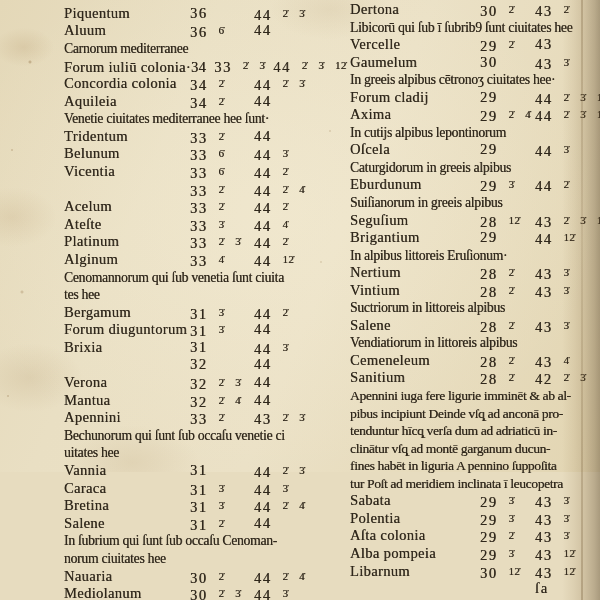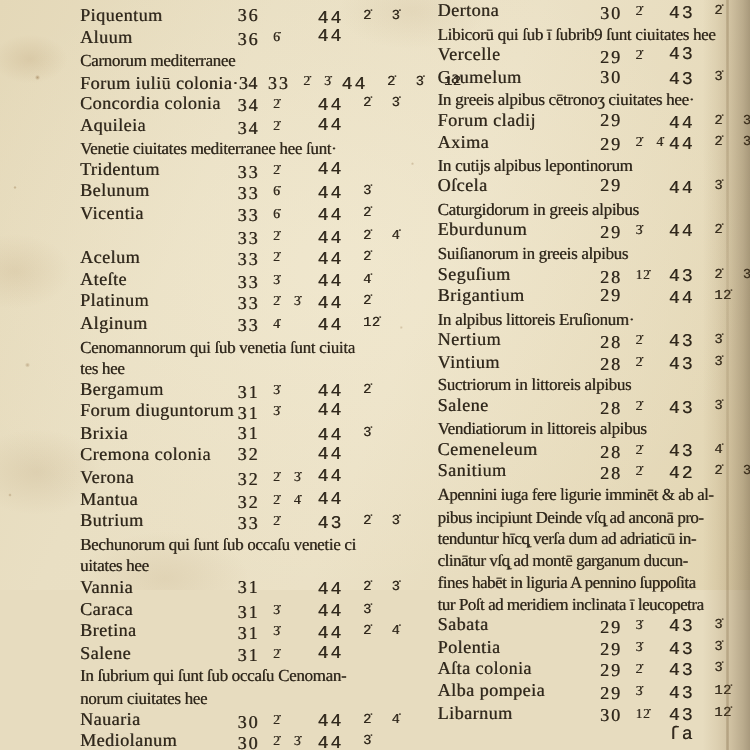--- a/index.html
+++ b/index.html
@@ -53,21 +53,21 @@
     height:17.6px; line-height:17.6px;
     font-size:14.5px; letter-spacing:.35px;
   }
   .col-right .row{ height:17.55px; line-height:17.55px; }
   .row.header{ font-size:13.6px; letter-spacing:-.25px; }
   .row.para  { font-size:13.5px; letter-spacing:-.35px; }
   .row .lon, .row .lat{
     position:absolute; top:0; letter-spacing:1.6px; word-spacing:3px; font-size:14.5px;
   }
   .row .lon{ left:126px; }
-  .row .lat{ left:190px;font-family:Liberation Mono, monospace; }
+  .row .lat{ left:190px; }
   .col-right .row .lon{ left:130px; }
   .col-right .row .lat{ left:185px; }
   .row.tight .lon, .row.tight .lat{ position:static; margin-left:8px; }
   .fr{ font-size:11px; vertical-align:3px; letter-spacing:.4px; margin-left:2.5px; }
 </style>
 </head>
 <body>
 
 <div class="page">
   <div class="col col-left">
@@ -85,24 +85,24 @@
       <div class="row place"><span class="lon">33 <span class="fr">2̇</span></span><span class="lat">44 <span class="fr">2̇</span> <span class="fr">4̇</span></span></div>
       <div class="row place"><span class="name">Acelum</span><span class="lon">33 <span class="fr">2̇</span></span><span class="lat">44 <span class="fr">2̇</span></span></div>
       <div class="row place"><span class="name">Ateſte</span><span class="lon">33 <span class="fr">3̇</span></span><span class="lat">44 <span class="fr">4̇</span></span></div>
       <div class="row place"><span class="name">Platinum</span><span class="lon">33 <span class="fr">2̇</span> <span class="fr">3̇</span></span><span class="lat">44 <span class="fr">2̇</span></span></div>
       <div class="row place"><span class="name">Alginum</span><span class="lon">33 <span class="fr">4̇</span></span><span class="lat">44 <span class="fr">12̇</span></span></div>
       <div class="row header">Cenomannorum qui ſub venetia ſunt ciuita</div>
       <div class="row header">tes hee</div>
       <div class="row place"><span class="name">Bergamum</span><span class="lon">31 <span class="fr">3̇</span></span><span class="lat">44 <span class="fr">2̇</span></span></div>
       <div class="row place"><span class="name">Forum diuguntorum</span><span class="lon">31 <span class="fr">3̇</span></span><span class="lat">44</span></div>
       <div class="row place"><span class="name">Brixia</span><span class="lon">31</span><span class="lat">44 <span class="fr">3̇</span></span></div>
-      <div class="row place"><span class="name">Cremona colonia</span><span class="lon">32</span><span class="lat">44</span></div>
+      <div class="row place"><span class="lon">32</span><span class="lat">44</span></div>
       <div class="row place"><span class="name">Verona</span><span class="lon">32 <span class="fr">2̇</span> <span class="fr">3̇</span></span><span class="lat">44</span></div>
       <div class="row place"><span class="name">Mantua</span><span class="lon">32 <span class="fr">2̇</span> <span class="fr">4̇</span></span><span class="lat">44</span></div>
-      <div class="row place"><span class="name">Butrium</span><span class="lon">33 <span class="fr">2̇</span></span><span class="lat">43 <span class="fr">2̇</span> <span class="fr">3̇</span></span></div>
+      <div class="row place"><span class="name">Apennini</span><span class="lon">33 <span class="fr">2̇</span></span><span class="lat">43 <span class="fr">2̇</span> <span class="fr">3̇</span></span></div>
       <div class="row header">Bechunorum qui ſunt ſub occaſu venetie ci</div>
       <div class="row header">uitates hee</div>
       <div class="row place"><span class="name">Vannia</span><span class="lon">31</span><span class="lat">44 <span class="fr">2̇</span> <span class="fr">3̇</span></span></div>
       <div class="row place"><span class="name">Caraca</span><span class="lon">31 <span class="fr">3̇</span></span><span class="lat">44 <span class="fr">3̇</span></span></div>
       <div class="row place"><span class="name">Bretina</span><span class="lon">31 <span class="fr">3̇</span></span><span class="lat">44 <span class="fr">2̇</span> <span class="fr">4̇</span></span></div>
       <div class="row place"><span class="name">Salene</span><span class="lon">31 <span class="fr">2̇</span></span><span class="lat">44</span></div>
       <div class="row header">In ſubrium qui ſunt ſub occaſu Cenoman-</div>
       <div class="row header">norum ciuitates hee</div>
       <div class="row place"><span class="name">Nauaria</span><span class="lon">30 <span class="fr">2̇</span></span><span class="lat">44 <span class="fr">2̇</span> <span class="fr">4̇</span></span></div>
       <div class="row place"><span class="name">Mediolanum</span><span class="lon">30 <span class="fr">2̇</span> <span class="fr">3̇</span></span><span class="lat">44 <span class="fr">3̇</span></span></div>

